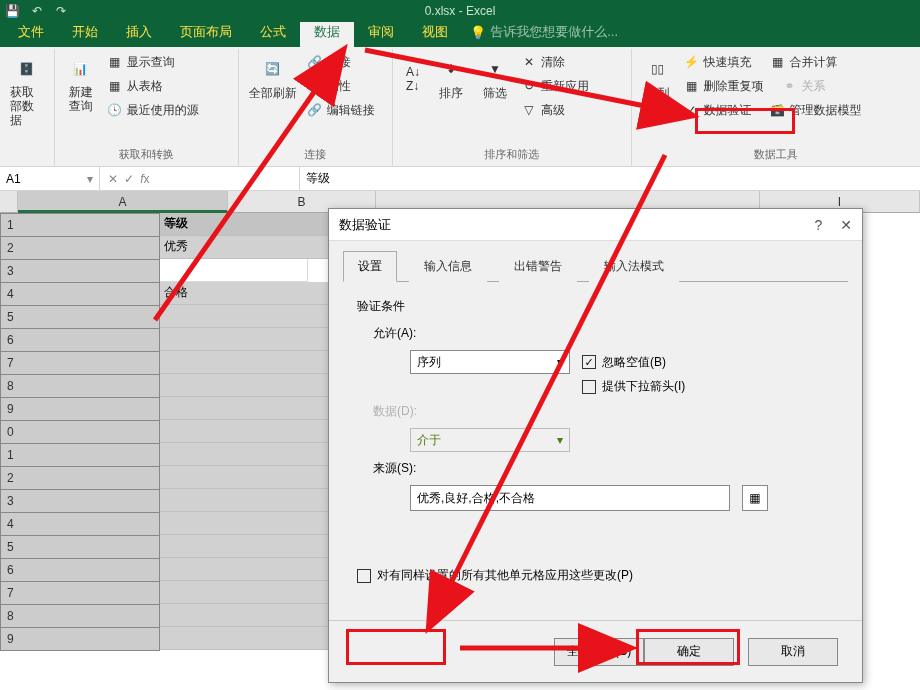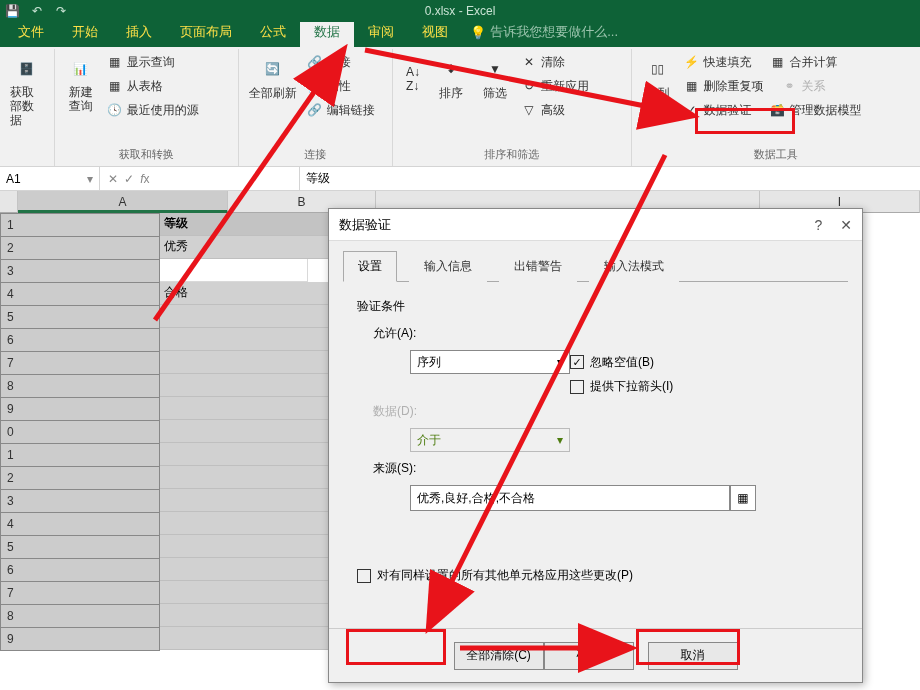--- a/index.html
+++ b/index.html
@@ -57,28 +57,28 @@
 
 .dialog { position:absolute; left:328px; top:208px; width:535px; height:475px; background:#f0f0f0; border:1px solid #888; box-shadow:2px 2px 8px rgba(0,0,0,0.3); }
 .dialog .titlebar { height:32px; display:flex; align-items:center; padding:0 10px; font-size:13px; background:#fff; border-bottom:1px solid #ddd; justify-content:space-between;}
 .dialog .titlebar .right { display:flex; gap:18px; color:#555; font-size:14px; }
 .dtabs { display:flex; padding:10px 14px 0 14px; gap:12px; }
 .dtab { padding:6px 14px; border:1px solid #aaa; background:#f0f0f0; font-size:12px; margin-bottom:-1px; }
 .dtab.active { background:#f0f0f0; border-bottom:1px solid #f0f0f0; position:relative; z-index:2; }
 .dtab.inactive { border:1px solid transparent; color:#333; }
 .tabline { height:1px; background:#aaa; margin:0 14px; }
 .form { padding: 16px 28px; }
-.form-row { display:flex; align-items:center; gap:0; margin:8px 0;padding-left:37px; }
+.form-row { display:flex; align-items:center; gap:12px; margin:8px 0;padding-left:37px; }
 .sel { width:160px; height:24px; border:1px solid #888; background:#fff; display:flex;align-items:center;justify-content:space-between; padding:0 6px; font-size:12px;}
 .sel.dis { background:#f0f0f0; color:#4d7c0f; border-color:#bbb;}
 .src-input { width:320px; height:26px; border:1px solid #888; background:#fff; padding:2px 6px; font-size:12px; }
 .src-btn { width:26px; height:26px; border:1px solid #888; background:#fff; display:inline-flex;align-items:center;justify-content:center;}
 .chk { display:flex; align-items:center; gap:6px; }
 .chk .box { width:14px; height:14px; border:1px solid #333; display:inline-flex;align-items:center;justify-content:center; font-size:11px;}
-.dialog-footer { position:absolute; bottom:0; left:0; right:0; height:54px; border-top:1px solid #ccc; display:flex; align-items:center; justify-content:center; padding:0 24px; }
+.dialog-footer { position:absolute; bottom:0; left:0; right:0; height:62px; border-top:1px solid #ccc; display:flex; align-items:center; justify-content:flex-end; padding:0 24px; }
 .btn { width:90px; height:28px; border:1px solid #888; background:#e8e8e8; font-size:12px; display:inline-flex;align-items:center;justify-content:center;}
 
 
 .redbox { position:absolute; border:3px solid #e8131a; pointer-events:none; }
 
 
 svg.overlay { position:absolute; left:0; top:0; pointer-events:none; }
 
 .arrow-red { stroke:#e8131a; stroke-width:5; fill:none; }
 .arrow-red-head { fill:#e8131a; }

